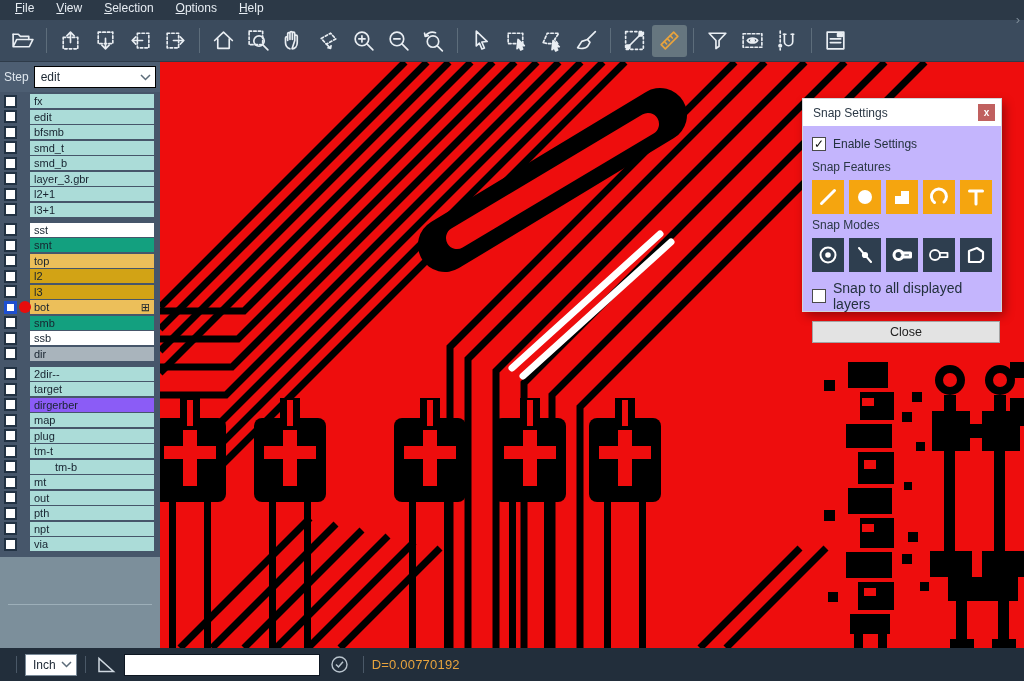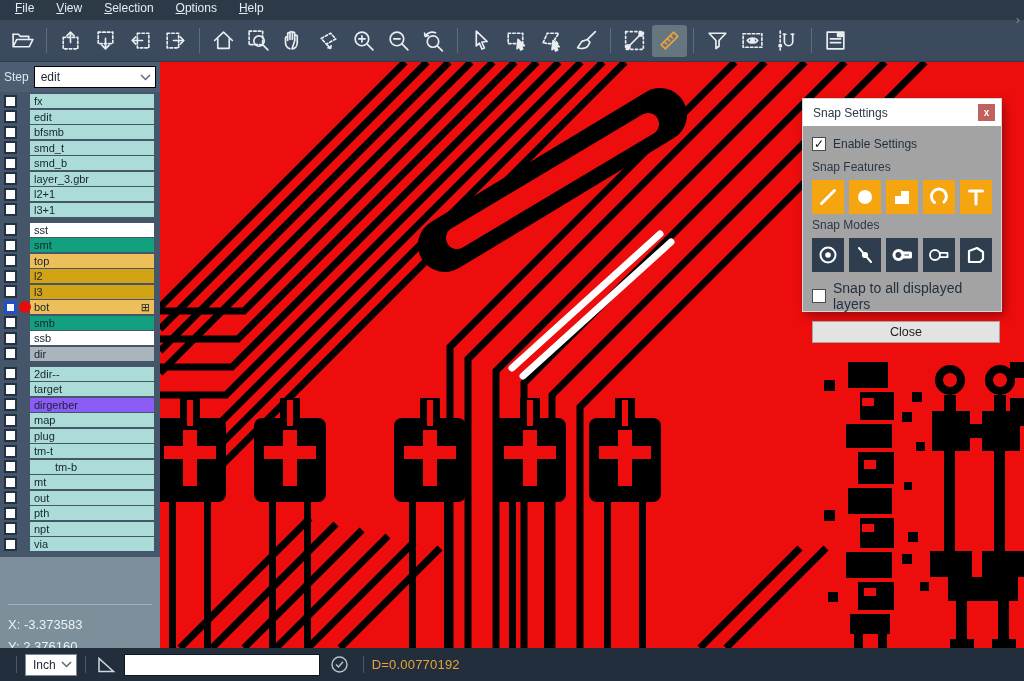--- a/index.html
+++ b/index.html
@@ -48,21 +48,21 @@
   .lgrid{font-size:11px;line-height:11px;color:#1a2530}
   .side-bottom{padding:0 8px}
   .side-sep{height:1px;background:#9dafb9;margin-top:47px;margin-bottom:9px}
   .coords{color:#eaf2f6;font-size:13px;line-height:1.75}
 
   
   .canvas{position:absolute;left:160px;top:62px;width:864px;height:586px;background:var(--board)}
   .canvas svg{display:block}
 
   
-  .dialog{position:absolute;left:803px;top:99px;width:198px;height:212px;background:#a3a3a3;
+  .dialog{position:absolute;left:803px;top:99px;width:198px;height:212px;background:#c4b5fd;
     box-shadow:0 0 0 1px #d2d6da,3px 4px 10px rgba(0,0,0,.4);font-size:12px;color:#23313e}
   .dtitle{height:27px;display:flex;align-items:center;justify-content:space-between;padding:0 6px 0 10px;background:#fff}
   .dtitle span{font-size:12px;color:#2b3845}
   .dclose{width:17px;height:17px;background:#c0605f;color:#fff;font-size:10px;font-weight:bold;
     display:flex;align-items:center;justify-content:center;line-height:1}
   .dbody{padding:3px 9px}
   .chkrow{display:flex;align-items:center;gap:7px;margin:8px 0 9px 0}
   .chk{width:14px;height:14px;background:#fff;border:1px solid #4a4a4a;font-size:12px;line-height:13px;
     text-align:center;color:#111;flex:0 0 auto}
   .seclabel{color:#2b3845;margin:4px 0 6px 0}
@@ -557,24 +557,20 @@
           <div class="lrow">
             <span class="lcheck"></span>
             <span class="lbar" style="background: rgb(171, 220, 216);">
               <span>via</span>
             </span>
           </div>
         </div>
       </div>
     <div class="side-bottom">
       <div class="side-sep"></div>
-      <div class="coords">
-        <div>X: -3.373583</div>
-        <div>Y: 2.376160</div>
-      </div>
     </div>
   </div>
 
   <div class="dialog">
     <div class="dtitle">
       <span>Snap Settings</span>
       <div class="dclose">x</div>
     </div>
     <div class="dbody">
       <div class="chkrow">

